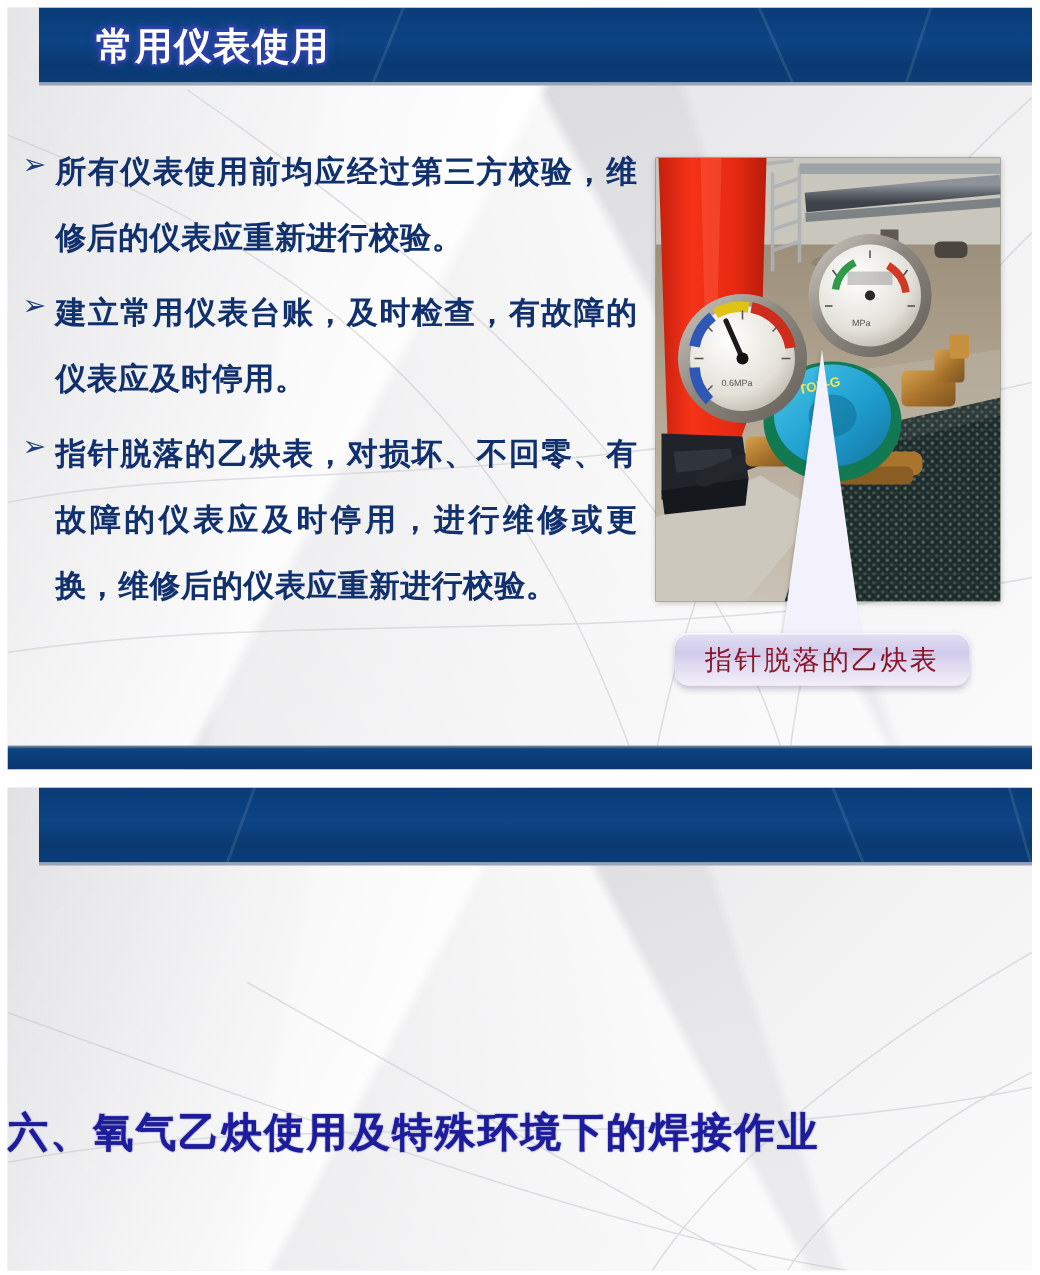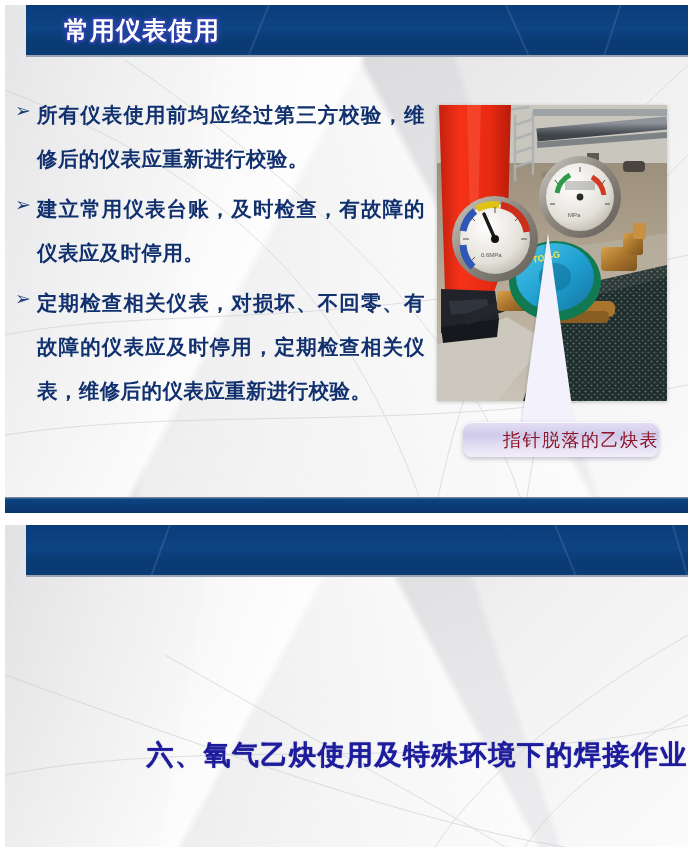--- a/index.html
+++ b/index.html
@@ -126,30 +126,30 @@
     border-right: 27px solid transparent;
     border-top: 196px solid #f3f1fb;
     filter: drop-shadow(1px 0 1px rgba(0,0,0,.12));
     transform: rotate(180deg);
     transform-origin: center;
   }
 
   
   .caption-box {
     position: absolute;
-    left: 458px;
+    left: 445px;
     top: 417px;
     width: 196px;
     height: 35px;
     border-radius: 9px;
     background: linear-gradient(180deg, #e4e0f3 0%, #cfcaea 38%, #dfdaf0 60%, #f2eff9 100%);
     box-shadow: 0 2px 4px rgba(70,60,110,.30), inset 0 1px 0 rgba(255,255,255,.8);
     display: flex;
     align-items: center;
-    justify-content: flex-end;
+    justify-content: center;
   }
   .caption-text {
     font-family: "Liberation Serif", "DejaVu Serif", serif;
     font-size: 18px;
     color: #8c1428;
     letter-spacing: 1.5px;
     white-space: nowrap;
   }
 
   
@@ -161,21 +161,21 @@
     height: 16px;
     background: linear-gradient(180deg, #8e97a6 0%, #0c4482 14%, #0a3a74 70%, #0a3670 100%);
   }
 
   
   .section-title {
     position: absolute;
     left: 0;
     right: 0;
     top: 212px;
-    text-align: right;
+    text-align: left;
     font-size: 27px;
     font-weight: bold;
     color: #1c1c9c;
     letter-spacing: 1.5px;
     text-shadow: 0 0 1px #1c1c9c;
     white-space: nowrap;
   }
 </style>
 </head>
 <body>
@@ -205,21 +205,21 @@
     <div class="bullet-row">
       <span class="bullet-marker">➢</span>
       <span class="bullet-text">所有仪表使用前均应经过第三方校验，维修后的仪表应重新进行校验。</span>
     </div>
     <div class="bullet-row">
       <span class="bullet-marker">➢</span>
       <span class="bullet-text">建立常用仪表台账，及时检查，有故障的仪表应及时停用。</span>
     </div>
     <div class="bullet-row">
       <span class="bullet-marker">➢</span>
-      <span class="bullet-text">定期检查相关仪表，对损坏、不回零、有故障的仪表应及时停用，定期检查相关仪表，维修后的仪表应重新进行校验。</span>
+      <span class="bullet-text">指针脱落的乙炔表，对损坏、不回零、有故障的仪表应及时停用，进行维修或更换，维修后的仪表应重新进行校验。</span>
     </div>
   </div>
 
   <div class="photo-frame">
     <svg width="230" height="296" viewBox="0 0 230 296">
       <defs>
         <linearGradient id="ground" x1="0" y1="0" x2="0" y2="1">
           <stop offset="0%" stop-color="#9c8f7c"></stop>
           <stop offset="45%" stop-color="#b4a794"></stop>
           <stop offset="100%" stop-color="#c9c2b6"></stop>

